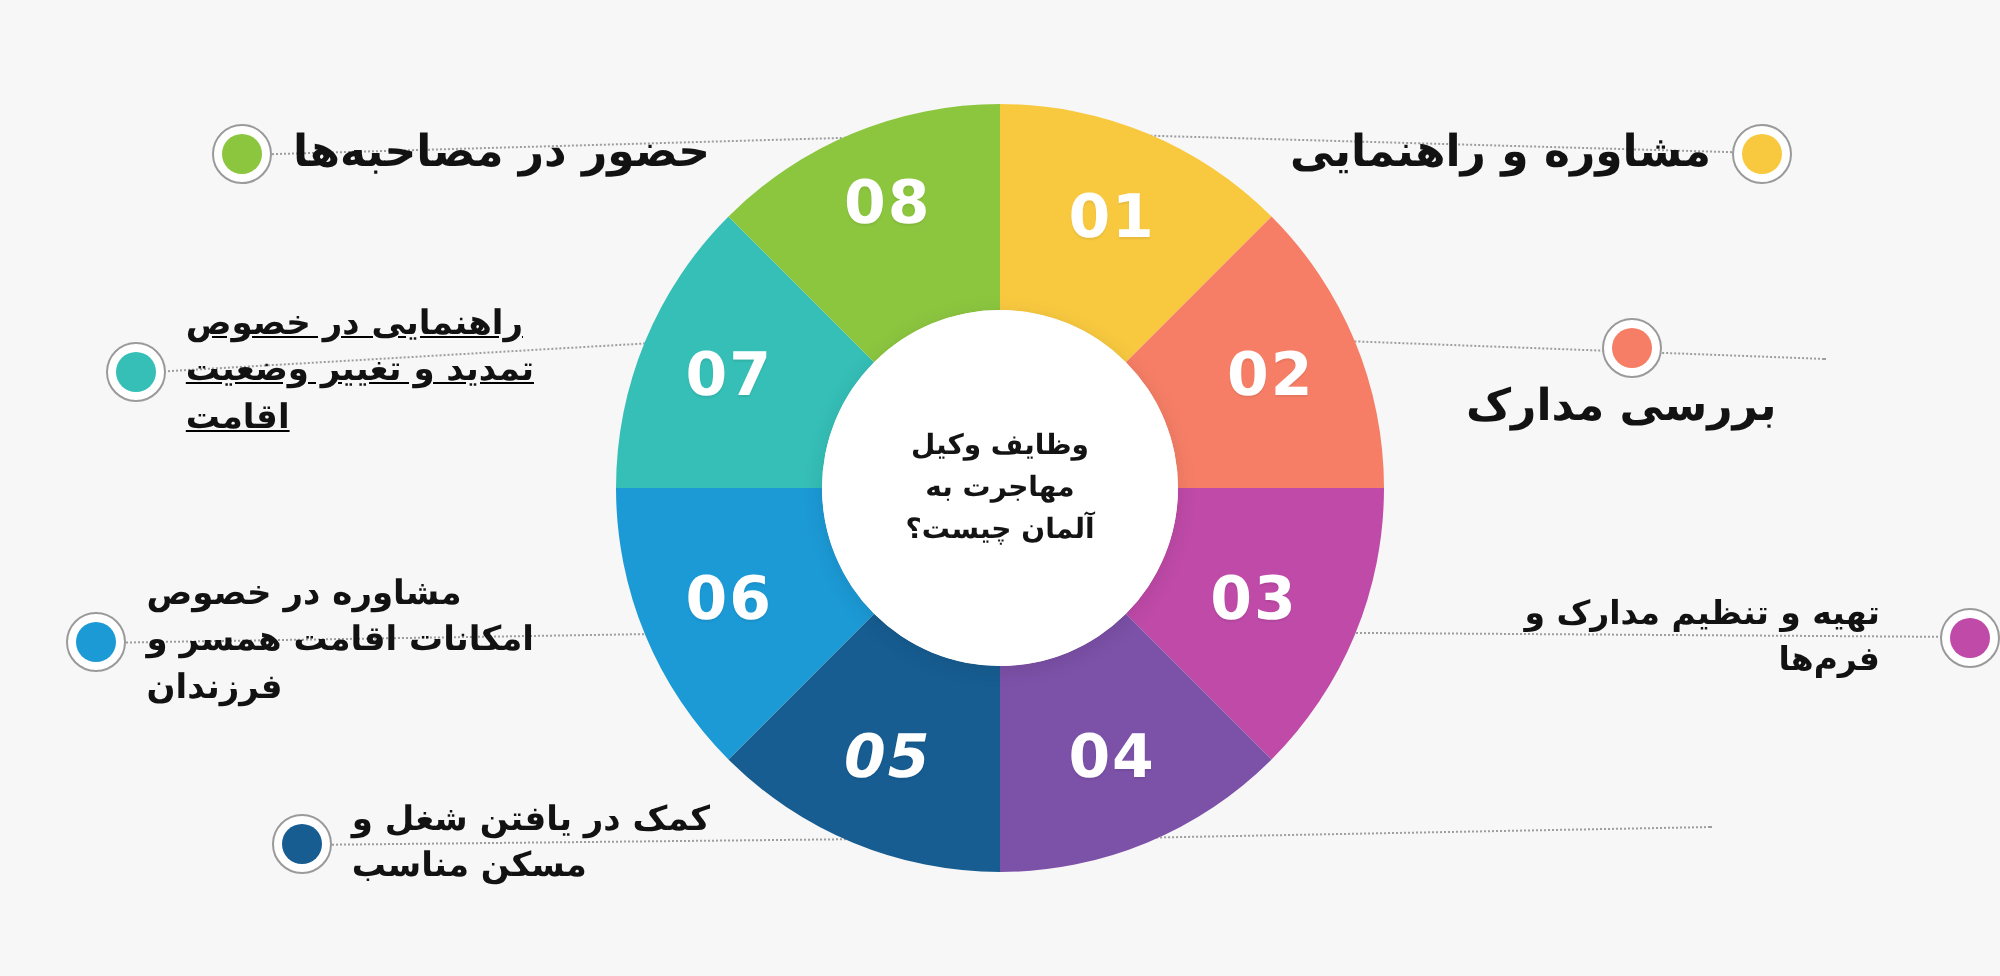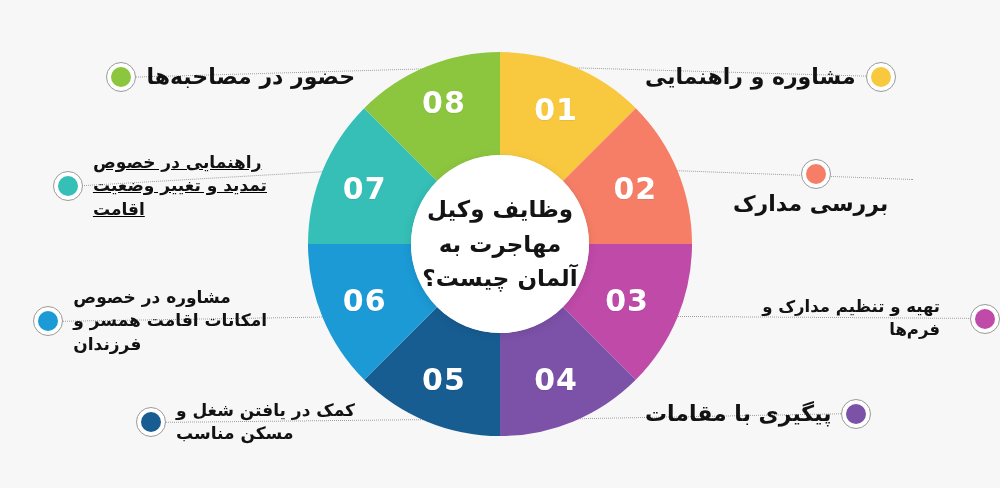--- a/index.html
+++ b/index.html
@@ -42,21 +42,21 @@
     left:50%;top:50%;
     width:178px;height:178px;
     margin-left:-89px;margin-top:-89px;
     background:#ffffff;
     border-radius:50%;
     box-shadow:0 2px 10px rgba(0,0,0,.10);
     display:flex;align-items:center;justify-content:center;
   }
   .hub-text{
     color:#141414;
-    font-size:23px;
+    font-size:14px;
     font-weight:bold;
     line-height:1.5;
     text-align:center;
     direction:rtl;
     padding:0 10px;
     white-space:pre-line;
   }
 
   
   .callout{
@@ -134,21 +134,21 @@
           <path d="M 56.23549801218289 327.76450198781714 A 192 192 0 0 1 0 192.00000000000003 L 103 192 A 89 89 0 0 0 129.06749647439727 254.93250352560273 Z" fill="#1c9ad6"></path>
           <path d="M 0 192.00000000000003 A 192 192 0 0 1 56.23549801218286 56.23549801218289 L 129.06749647439727 129.06749647439727 A 89 89 0 0 0 103 192 Z" fill="#35bfb7"></path>
           <path d="M 56.23549801218286 56.23549801218289 A 192 192 0 0 1 191.99999999999997 0 L 191.99999999999997 103 A 89 89 0 0 0 129.06749647439727 129.06749647439727 Z" fill="#8cc63f"></path>
         </g>
     </svg>
 
     <div class="seg-num" style="left: 248.063px; top: 56.6516px;">01</div>
     <div class="seg-num" style="left: 327.348px; top: 135.937px;">02</div>
     <div class="seg-num" style="left: 319px; top: 248.063px;">03</div>
     <div class="seg-num" style="left: 248.063px; top: 327.348px;">04</div>
-    <div class="seg-num" style="left: 135.937px; top: 327.348px;">05</div>
+    <div class="seg-num" style="left: 135.937px; top: 327.348px; font-style: italic;">05</div>
     <div class="seg-num" style="left: 56.6516px; top: 248.063px;">06</div>
     <div class="seg-num" style="left: 56.6516px; top: 135.937px;">07</div>
     <div class="seg-num" style="left: 135.937px; top: 50px;">08</div>
 
     <div class="hub">
       <div class="hub-text">وظایف وکیل
 مهاجرت به
 آلمان چیست؟</div>
     </div>
   </div>
@@ -167,26 +167,20 @@
     <span class="lbl big">بررسی مدارک</span>
   </div>
 
   <div class="callout right" style="left:733px;top:296px;gap:20px;">
     <span class="dot">
         <i style="background:#bf4aa8"></i>
       </span>
     <span class="lbl sml">تهیه و تنظیم مدارک و فرم‌ها</span>
   </div>
 
-  <div class="callout right" style="left:645px;top:399px;">
-    <span class="dot">
-        <i style="background:#7c51a8"></i>
-      </span>
-    <span class="lbl big">پیگیری با مقامات</span>
-  </div>
 
   <div class="callout left" style="right:645px;top:62px;">
     <span class="dot">
         <i style="background:#8cc63f"></i>
       </span>
     <span class="lbl big">حضور در مصاحبه‌ها</span>
   </div>
 
   <div class="callout left" style="right:733px;top:151px;text-decoration:underline;">
     <span class="dot">

